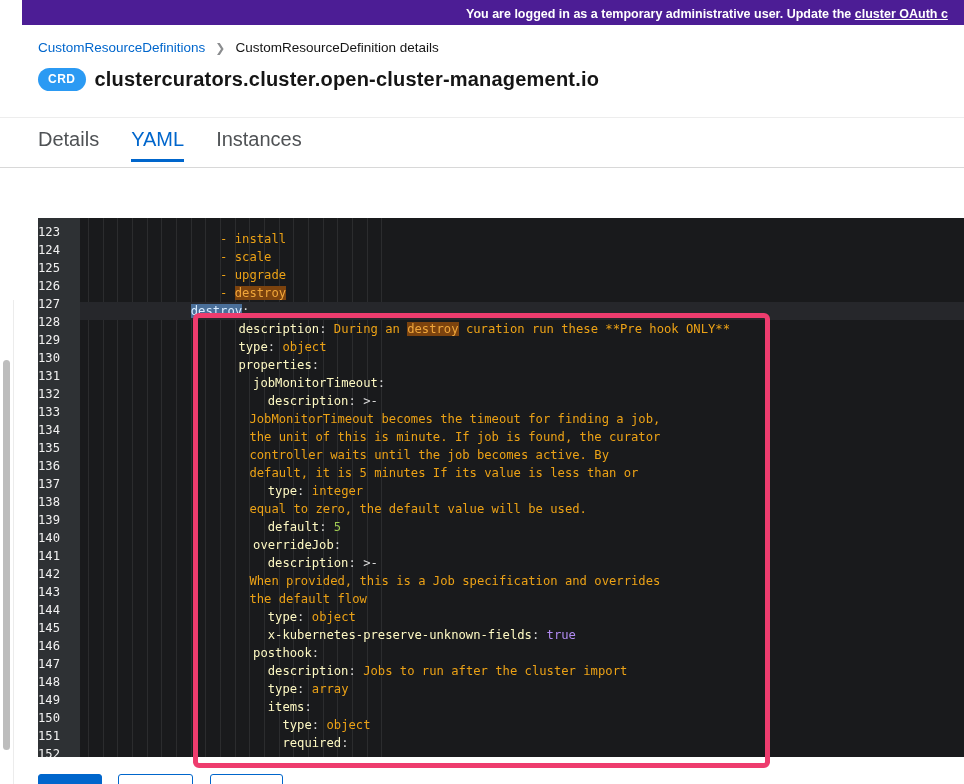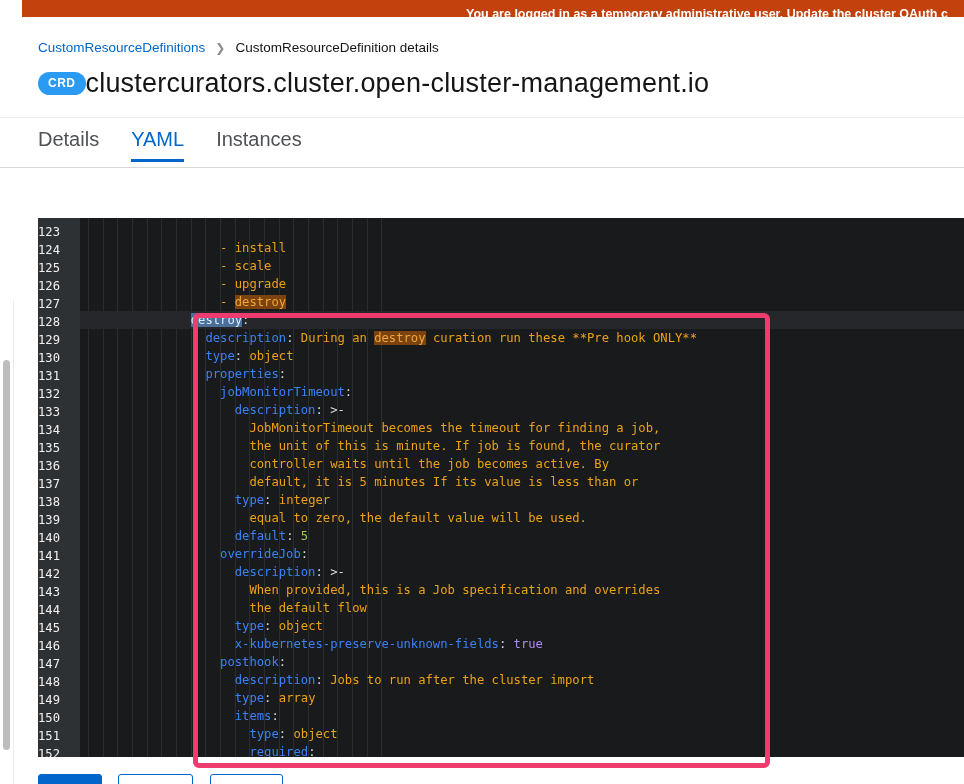--- a/index.html
+++ b/index.html
@@ -1,67 +1,67 @@
 <!DOCTYPE html>
 <html><head>
 <meta charset="utf-8">
 <style>
   * { margin:0; padding:0; box-sizing:border-box; }
   html,body { width:964px; height:784px; overflow:hidden; background:#ffffff;
               font-family:"Liberation Sans","DejaVu Sans",sans-serif; }
   .stage { position:relative; width:964px; height:784px; overflow:hidden; background:#fff; }
 
   
-  .banner { position:absolute; left:22px; top:0; width:942px; height:17px; background:#c2410c;
+  .banner { position:absolute; left:22px; top:0; width:942px; height:25px; background:#4c1d95;
             overflow:hidden; white-space:nowrap;padding-left:12px; }
   .banner-text { position:absolute; left:444px; top:0; line-height:28px; color:#fff;
                  font-size:12.5px; font-weight:600; white-space:nowrap; }
   .banner-link { color:#fff; text-decoration:underline; cursor:pointer; }
 
   
   .page-scroll-track { position:absolute; left:13px; top:300px; width:1px; height:484px; background:#ececec; }
   .page-scroll-thumb { position:absolute; left:3px; top:360px; width:7px; height:390px;
                        background:#bdbdbd; border-radius:4px; }
 
   
   .breadcrumb { position:absolute; left:38px; top:40px; font-size:13.5px; display:flex; align-items:center; }
   .crumb-link { color:#0066cc; text-decoration:none; cursor:pointer; }
   .crumb-sep { color:#8b8d8f; margin:0 10px; font-size:12px; }
   .crumb-current { color:#151515; }
 
   
   .title-row { position:absolute; left:38px; top:68px; display:flex; align-items:center; }
   .crd-badge { background:#2b9af3; color:#fff; font-size:12px; font-weight:700; letter-spacing:.5px;
                border-radius:13px; padding:4px 10px 4px 10px; line-height:1.2; }
-  .page-title { color:#151515; font-size:27px; font-weight:400; letter-spacing:.2px; }
+  .page-title { color:#151515; font-size:20px; font-weight:700; margin-left:9px; letter-spacing:.2px; }
 
   
   .tabs-top-line { position:absolute; left:0; top:117px; width:964px; height:1px; background:#ededed; }
   .tabs-bottom-line { position:absolute; left:0; top:167px; width:964px; height:1px; background:#d8d8d8; }
   .tabs { position:absolute; left:38px; top:118px; height:44px; display:flex; list-style:none; }
   .tab { height:44px; line-height:42px; margin-right:32px; font-size:20px; color:#4f5255; cursor:pointer; }
   .tab.active { color:#0066cc; border-bottom:3px solid #0066cc; }
 
   
   .editor { position:absolute; left:38px; top:218px; width:926px; height:539px; display:flex;
             overflow:hidden; }
   .gutter { width:42px; background:#2e3134; padding-top:5px; flex:none; }
   .ln { height:18px; line-height:18px; text-align:right; padding-right:22px; color:#f1f1f1;
         font-family:"DejaVu Sans Mono","Liberation Mono",monospace; font-size:12.2px; font-weight:500; }
   .codearea { position:relative; flex:1; background:#191a1c; overflow:hidden; }
   .guides { position:absolute; left:8px; top:0; bottom:0; width:302px;
             background-image:repeating-linear-gradient(to right, rgba(255,255,255,0.08) 0px,
                              rgba(255,255,255,0.08) 1px, transparent 1px, transparent 2ch);
             font-family:"DejaVu Sans Mono","Liberation Mono",monospace; font-size:12.2px; }
-  .code-lines { position:relative; padding-top:21px; }
+  .code-lines { position:relative; padding-top:12px; }
   .cl { height:18px; line-height:18px; white-space:pre; padding-left:8px;
         font-family:"DejaVu Sans Mono","Liberation Mono",monospace; font-size:12.2px; color:#d8d8d8; }
   .cl.current { background:#26272b; }
   .tk-p { color:#d8d8d8; }
-  .tk-k { color:#3b82f6; }
+  .tk-k { color:#fef9c3;margin-left:33px; }
   .tk-v { color:#eca216; }
   .tk-n { color:#9fc952; }
   .tk-b { color:#b18bf1; }
   .tk-m { color:#f0a63a; background:#7c430e; }
   .tk-s { color:#d9ecff; background:#4a6f99; }
 
   
   .annotation { position:absolute; left:193px; top:313px; width:577px; height:455px;
                 border:5px solid #ee3c6e; border-radius:6px; pointer-events:none; z-index:20; }
 

